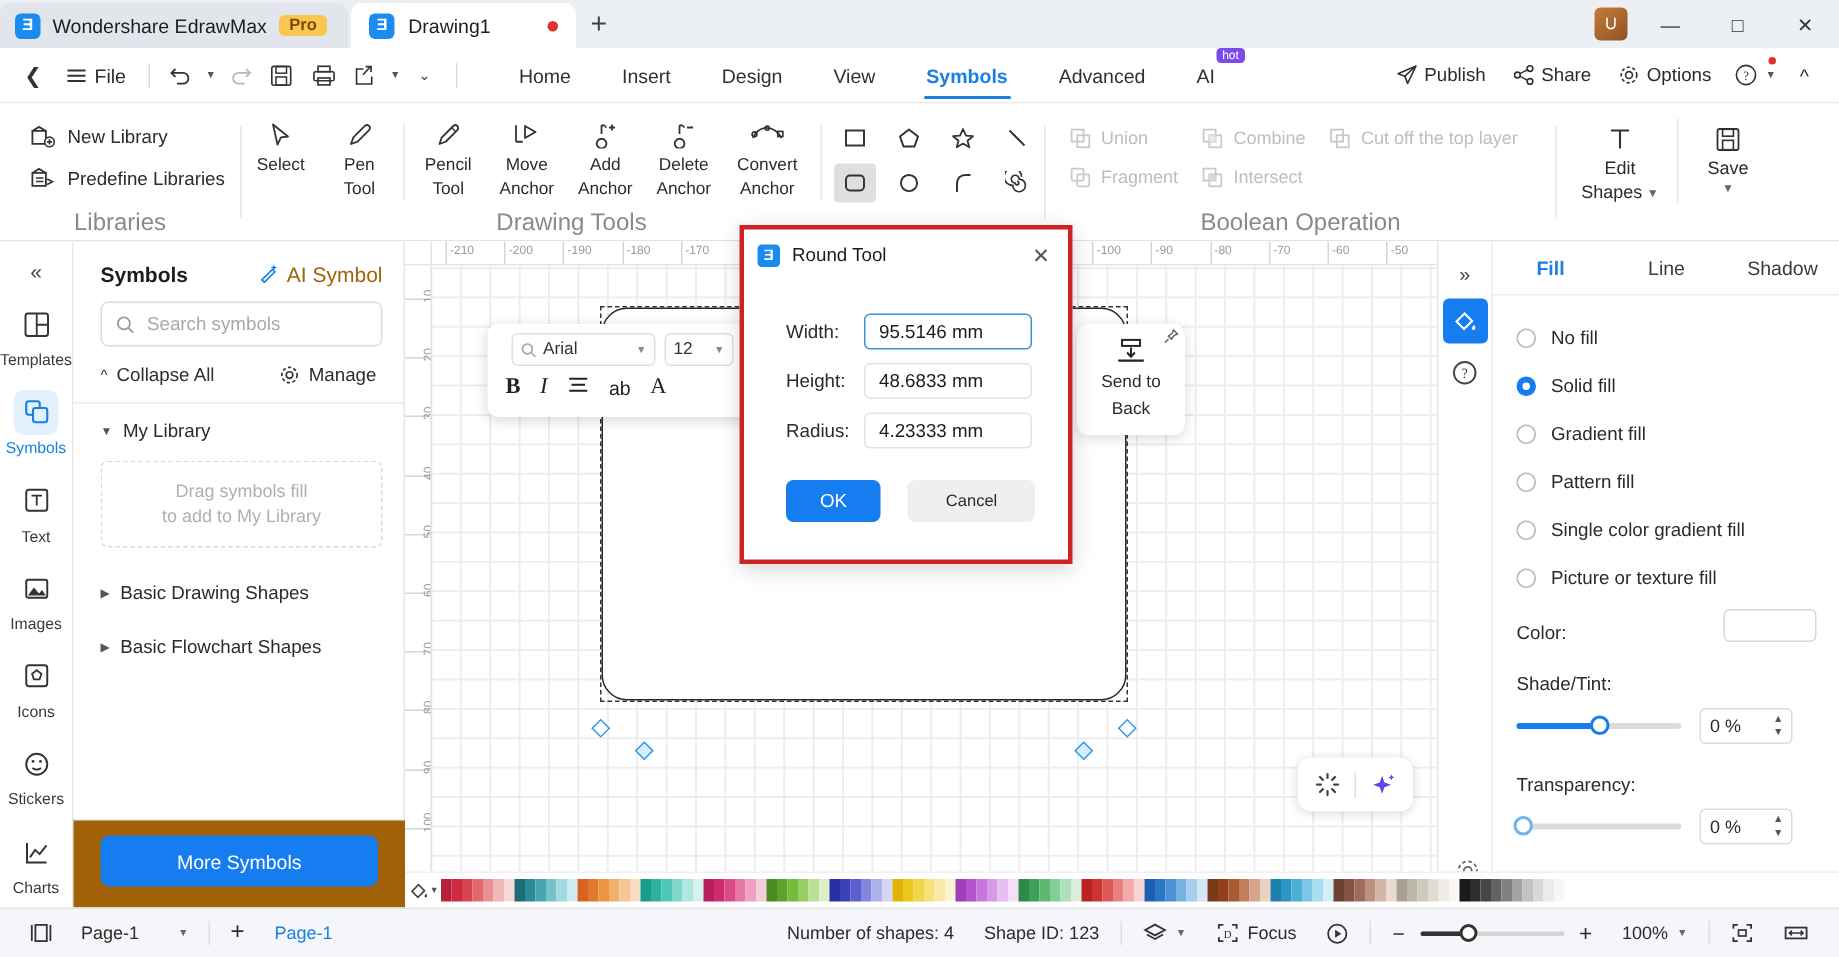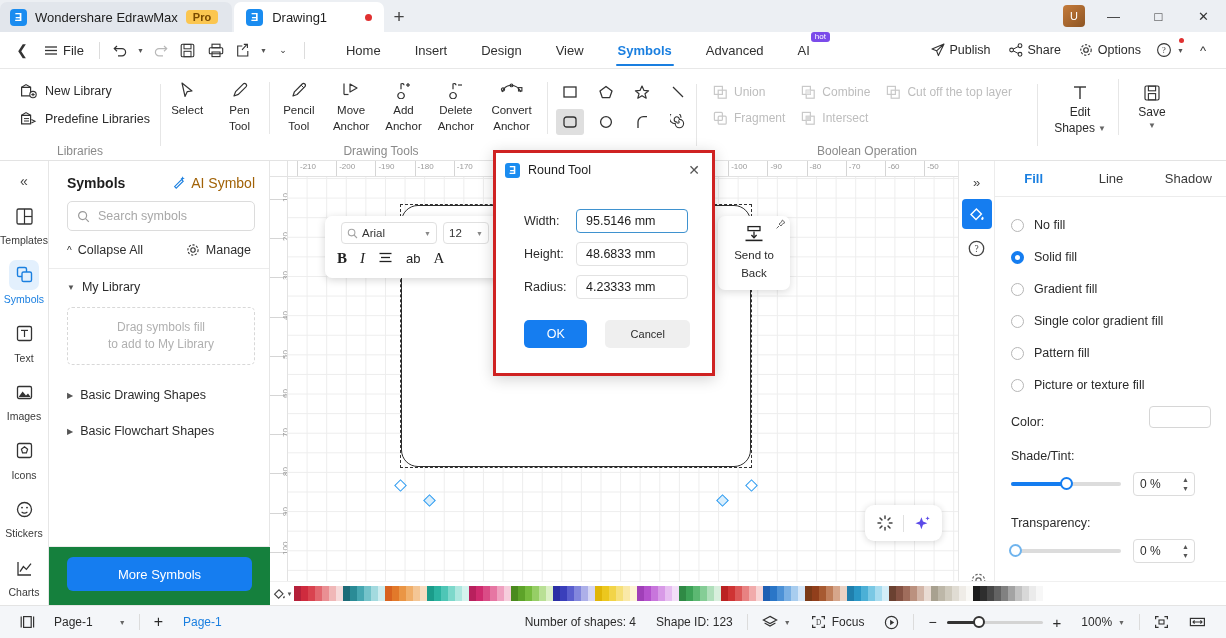--- a/index.html
+++ b/index.html
@@ -74,21 +74,21 @@
   .helpdot{position:absolute;top:1px;right:4px;width:5px;height:5px;border-radius:50%;background:#e03030;}
 
   
   .ribbon{
     position:absolute;left:0;top:69px;width:1226px;height:92px;
     background:#fff;border-bottom:1px solid #e3e3e3;display:flex;
   }
   .rgroup{position:relative;display:flex;flex-direction:column;height:92px;}
   .rgroup-body{display:flex;align-items:flex-start;padding-top:6px;}
   .rgroup-label{position:absolute;bottom:3px;width:100%;text-align:center;
-     font-size:12px;color:#8a8a8a;}
+     font-size:16px;color:#8a8a8a;}
   .rsep{width:1px;height:62px;background:#e6e6e6;align-self:center;}
   .libitem{display:flex;align-items:center;gap:8px;padding:4px 10px;font-size:12.5px;height:28px;}
   .tool{width:55px;display:flex;flex-direction:column;align-items:center;gap:3px;
      padding-top:4px;font-size:11.5px;color:#2b2b2b;text-align:center;line-height:1.12;}
   .tool .ic{height:22px;display:flex;align-items:center;justify-content:center;}
   .shape-grid{display:grid;grid-template-columns:repeat(4,36px);grid-template-rows:30px 30px;
      align-items:center;justify-items:center;padding-top:2px;}
   .shape-cell{width:28px;height:26px;display:flex;align-items:center;justify-content:center;border-radius:3px;}
   .shape-cell.sel{background:#dfdfdf;}
   .bool-grid{display:grid;grid-template-columns:auto auto auto;grid-template-rows:26px 26px;
@@ -126,21 +126,21 @@
   .searchbox .ph{color:#a8a8a8;font-size:12.5px;}
   .lp-actions{display:flex;align-items:center;justify-content:space-between;
      padding:12px 18px 11px 18px;border-bottom:1px solid #ececec;}
   .lp-act{display:flex;align-items:center;gap:6px;font-size:12.5px;color:#2e2e2e;}
   .lp-sect{display:flex;align-items:center;gap:7px;padding:11px 18px;font-size:12.5px;color:#2b2b2b;}
   .tri{font-size:8px;color:#555;}
   .dropzone{margin:2px 14px 0 18px;height:58px;border:1px dashed #d8d8d8;border-radius:5px;
      display:flex;flex-direction:column;align-items:center;justify-content:center;
      color:#b0b0b0;font-size:12px;line-height:1.45;}
   .lp-foot{position:absolute;left:0;bottom:0;width:221px;padding:10px 18px 14px 18px;
-     border-top:1px solid #ececec;background:#15803d;}
+     border-top:1px solid #ececec;background:#a16207;}
   .btn-more{width:100%;height:34px;background:#157df0;color:#fff;border:none;border-radius:6px;
      font-size:13px;font-family:inherit;}
 
   
   .canvaswrap{position:absolute;left:270px;top:161px;width:688px;height:444px;background:#fff;}
   .ruler-h{position:absolute;left:18px;top:0;width:670px;height:16px;background:#fff;
      border-bottom:1px solid #e2e2e2;overflow:hidden;}
   .ruler-v{position:absolute;left:0;top:16px;width:18px;height:412px;background:#fff;
      border-right:1px solid #e2e2e2;overflow:hidden;}
   .rtick{position:absolute;top:0;height:16px;font-size:8px;color:#9a9a9a;padding-left:2px;
@@ -944,25 +944,25 @@
       <div class="radio-row">
         <span class="radio on"></span>
         <span>Solid fill</span>
       </div>
       <div class="radio-row">
         <span class="radio"></span>
         <span>Gradient fill</span>
       </div>
       <div class="radio-row">
         <span class="radio"></span>
-        <span>Single color gradient fill</span>
+        <span>Pattern fill</span>
       </div>
       <div class="radio-row">
         <span class="radio"></span>
-        <span>Pattern fill</span>
+        <span>Single color gradient fill</span>
       </div>
       <div class="radio-row">
         <span class="radio"></span>
         <span>Picture or texture fill</span>
       </div>
 
       <div class="color-row">
         <span class="prop-label">Color:</span>
         <span class="color-swatch"></span>
       </div>

